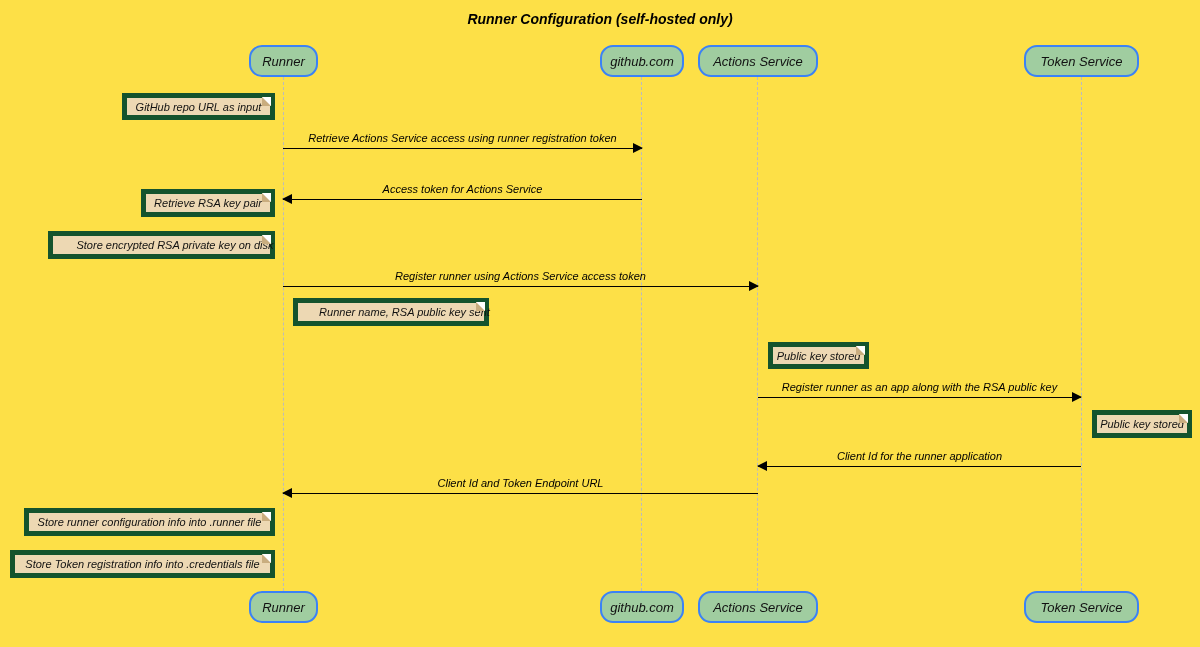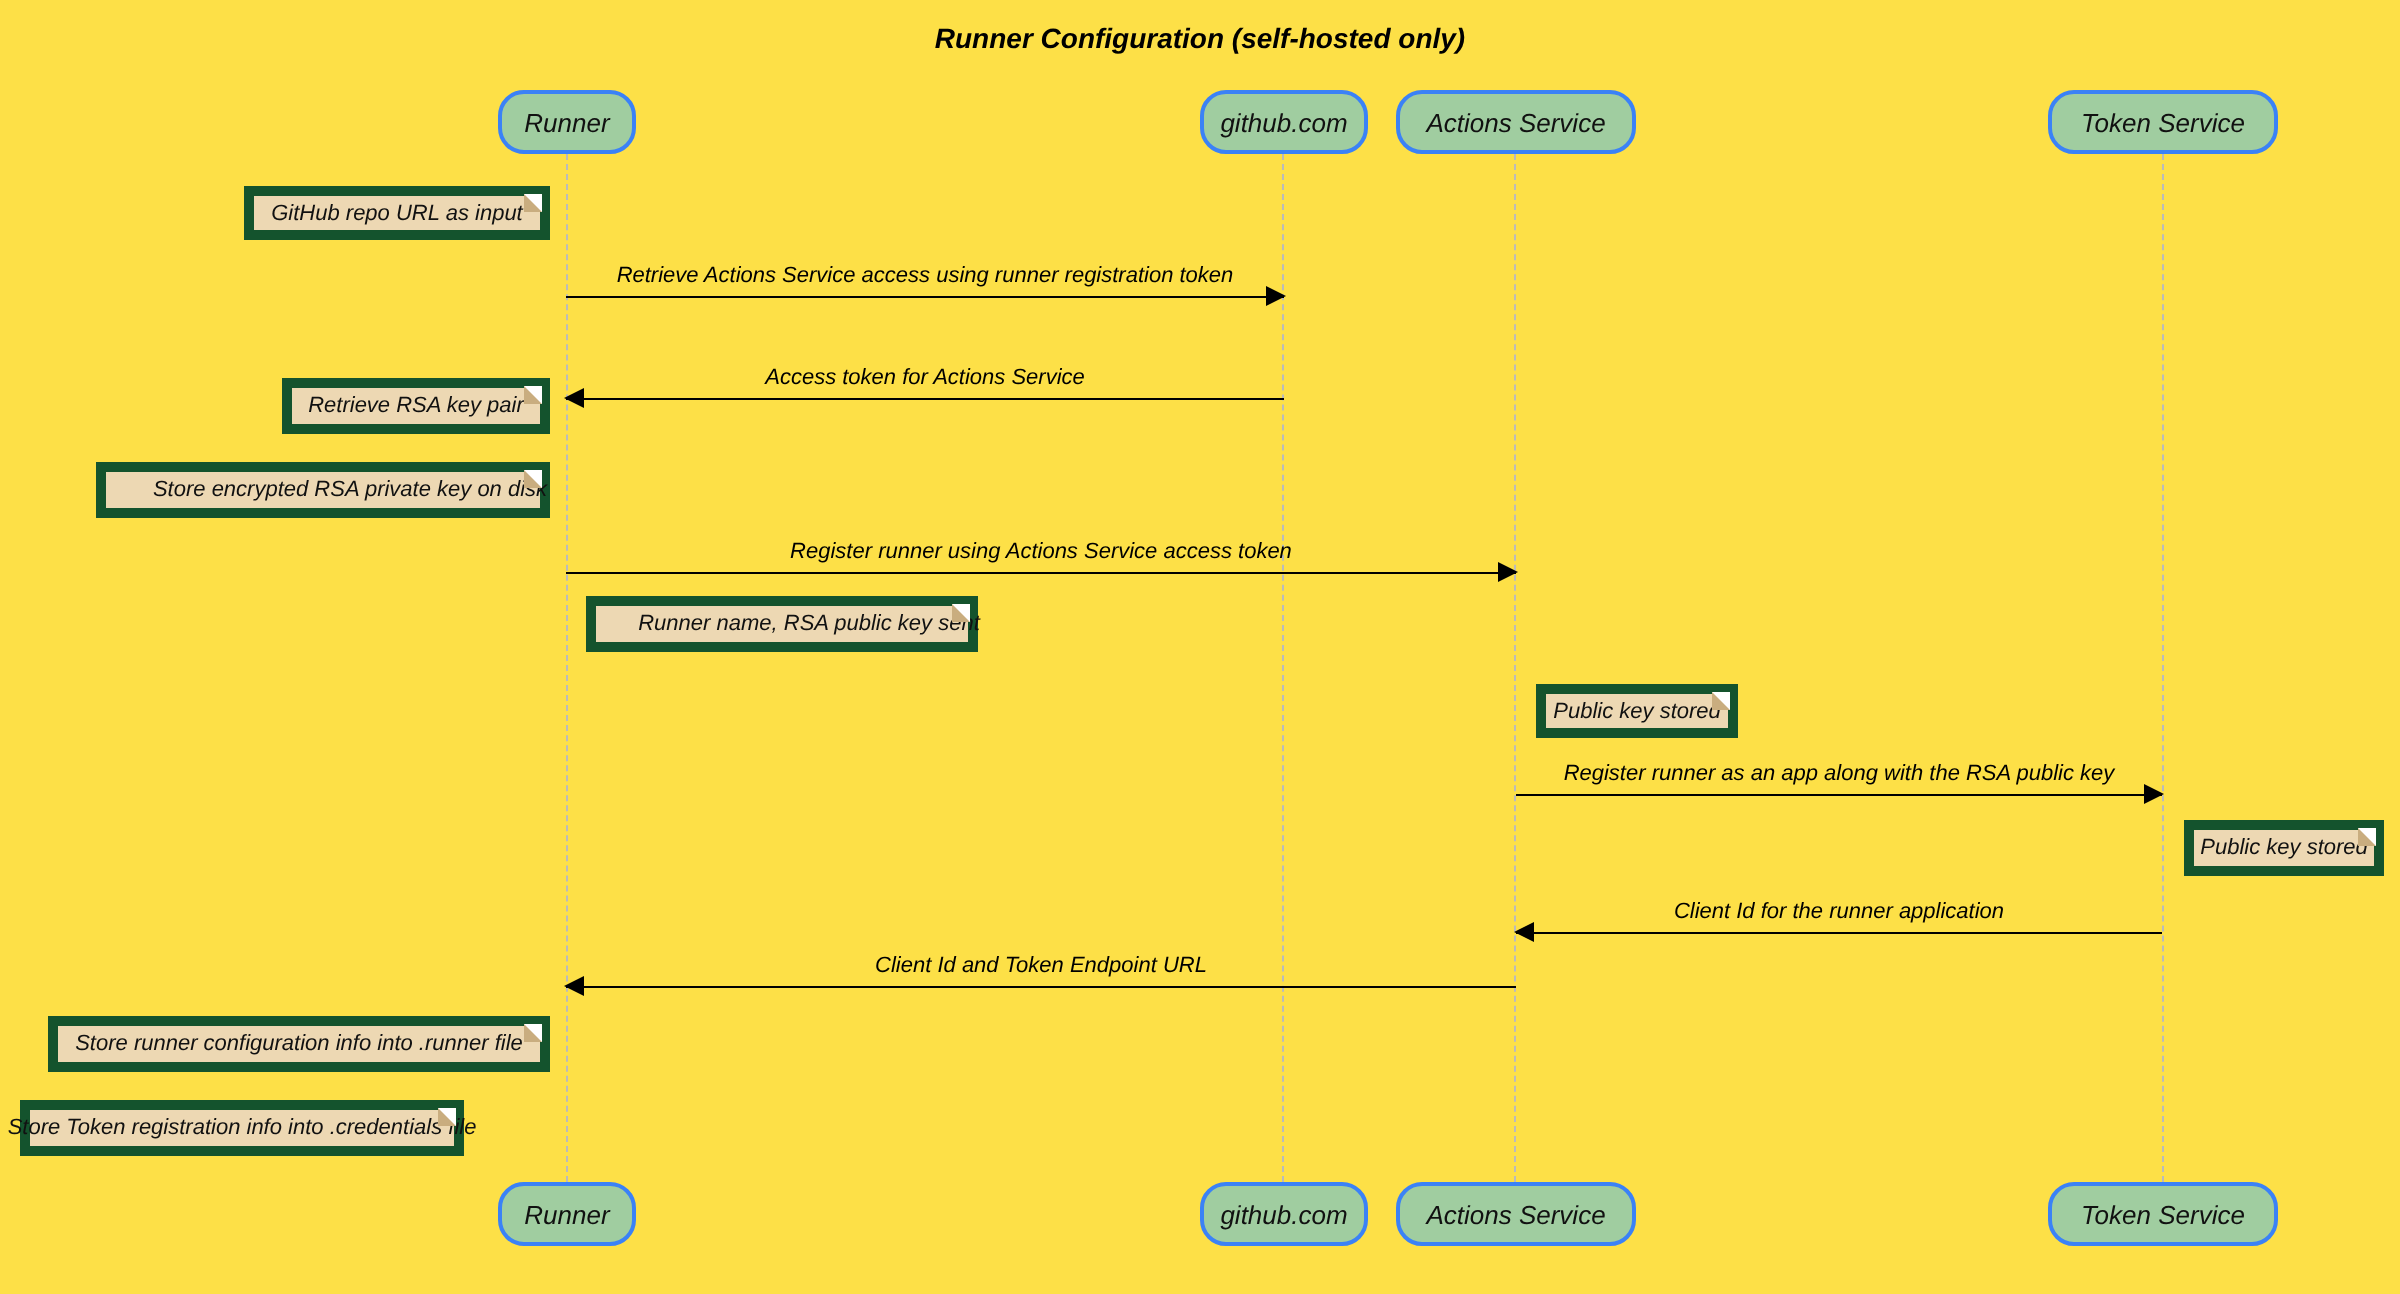--- a/index.html
+++ b/index.html
@@ -156,15 +156,15 @@
     <div class="arrowhead left"></div>
   </div>
 
   <div class="note" style="left:122px;  top:93px;  width:153px; height:27px;">GitHub repo URL as input</div>
   <div class="note" style="left:141px;  top:189px; width:134px; height:28px;">Retrieve RSA key pair</div>
   <div class="note" style="left:48px;   top:231px; width:227px; height:28px;padding-left:32px;">Store encrypted RSA private key on disk</div>
   <div class="note" style="left:293px;  top:298px; width:196px; height:28px;padding-left:32px;">Runner name, RSA public key sent</div>
   <div class="note" style="left:768px;  top:342px; width:101px; height:27px;">Public key stored</div>
   <div class="note" style="left:1092px; top:410px; width:100px; height:28px;">Public key stored</div>
   <div class="note" style="left:24px;   top:508px; width:251px; height:28px;">Store runner configuration info into .runner file</div>
-  <div class="note" style="left:10px;   top:550px; width:222px; height:28px;">Store Token registration info into .credentials file</div>
+  <div class="note" style="left:10px;   top:550px; width:265px; height:28px;">Store Token registration info into .credentials file</div>
 
 </div>
 
 </body></html>

